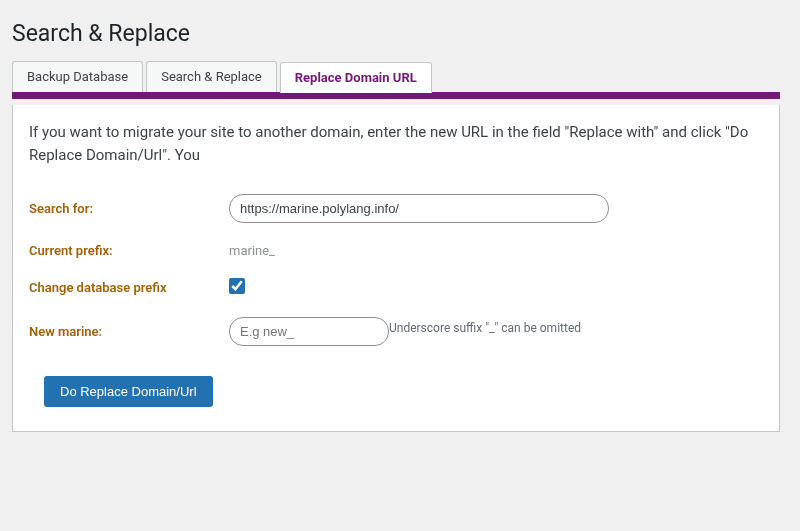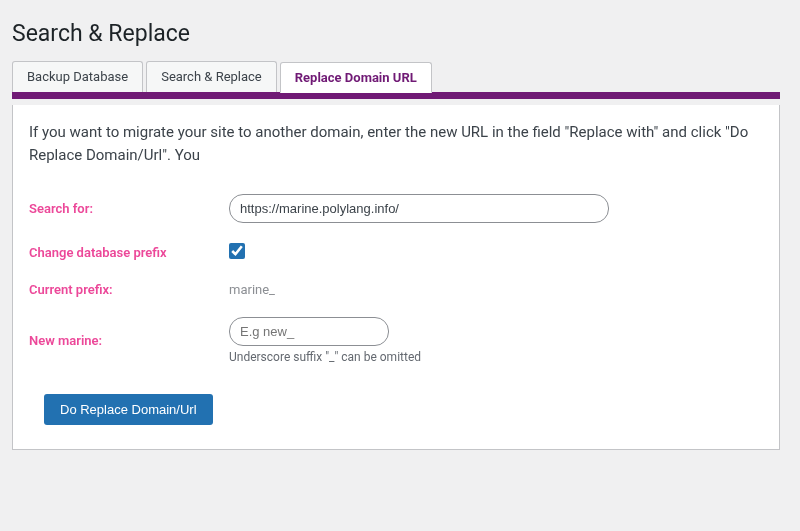--- a/index.html
+++ b/index.html
@@ -64,21 +64,21 @@
     }
     .form-table {
       width: 100%;
       border-collapse: collapse;
     }
     .form-table tr td:first-child {
       width: 200px;
       font-weight: 600;
       vertical-align: middle;
       padding: 10px 0 10px 0;
-      color: #ec4899;
+      color: #a16207;
     }
     .form-table tr td:last-child {
       padding: 10px 0;
       vertical-align: middle;
     }
     .form-table input[type="text"] {
       width: 380px;
       padding: 6px 10px;
       border: 1px solid #8c8f94;
       border-radius: 14px;
@@ -115,21 +115,20 @@
       border-radius: 3px;
       color: #fff;
       padding: 8px 16px;
       font-size: 13px;
       font-weight: 400;
       cursor: pointer;
       margin-left: 15px;
     }
     .td-stack {
       display: flex;
-      flex-direction: column;
     }
   </style>
 </head>
 <body>
 
 <div class="page-wrapper">
   <h1 class="page-title">Search &amp; Replace</h1>
 
   <div class="tab-bar">
     <a class="tab">Backup Database</a>
@@ -142,28 +141,28 @@
 
     <table class="form-table">
       <tbody>
           <tr>
         <td>Search for:</td>
         <td>
           <input type="text" value="https://marine.polylang.info/" style="">
         </td>
       </tr>
       <tr>
+        <td class="prefix-label">Current prefix:</td>
+        <td class="prefix-value">marine_</td>
+      </tr>
+      <tr>
         <td>Change database prefix</td>
         <td>
           <input type="checkbox" checked="" style="">
         </td>
-      </tr>
-      <tr>
-        <td class="prefix-label">Current prefix:</td>
-        <td class="prefix-value">marine_</td>
       </tr>
       <tr>
         <td>New marine:</td>
         <td>
           <div class="td-stack">
             <input type="text" class="new-prefix-input" placeholder="E.g new_" style="">
             <span class="hint-text">Underscore suffix "_" can be omitted</span>
           </div>
         </td>
       </tr>

